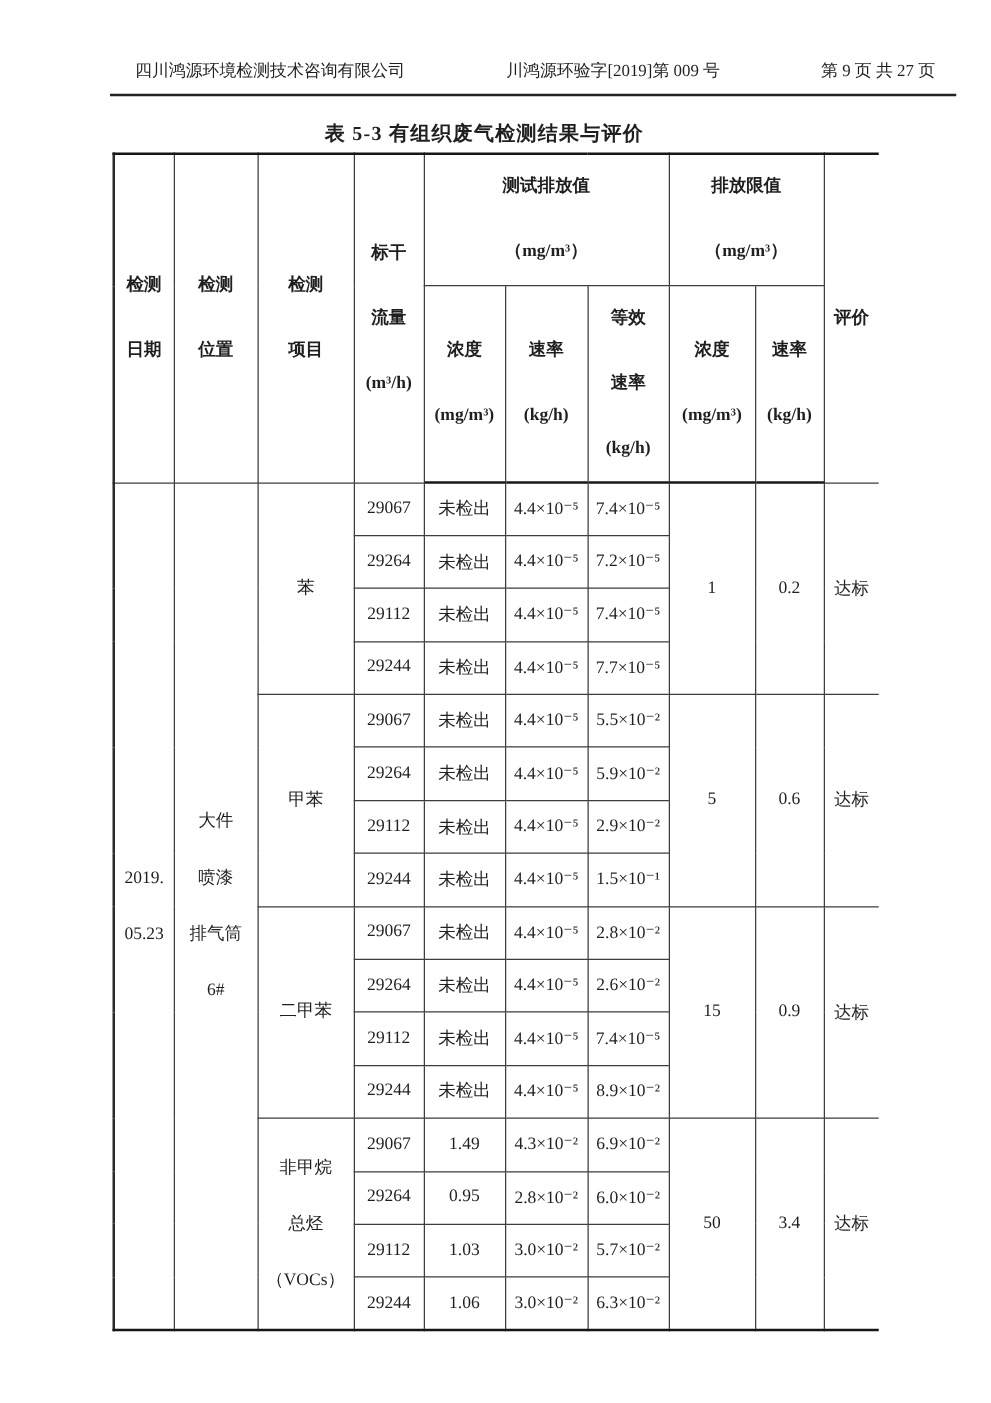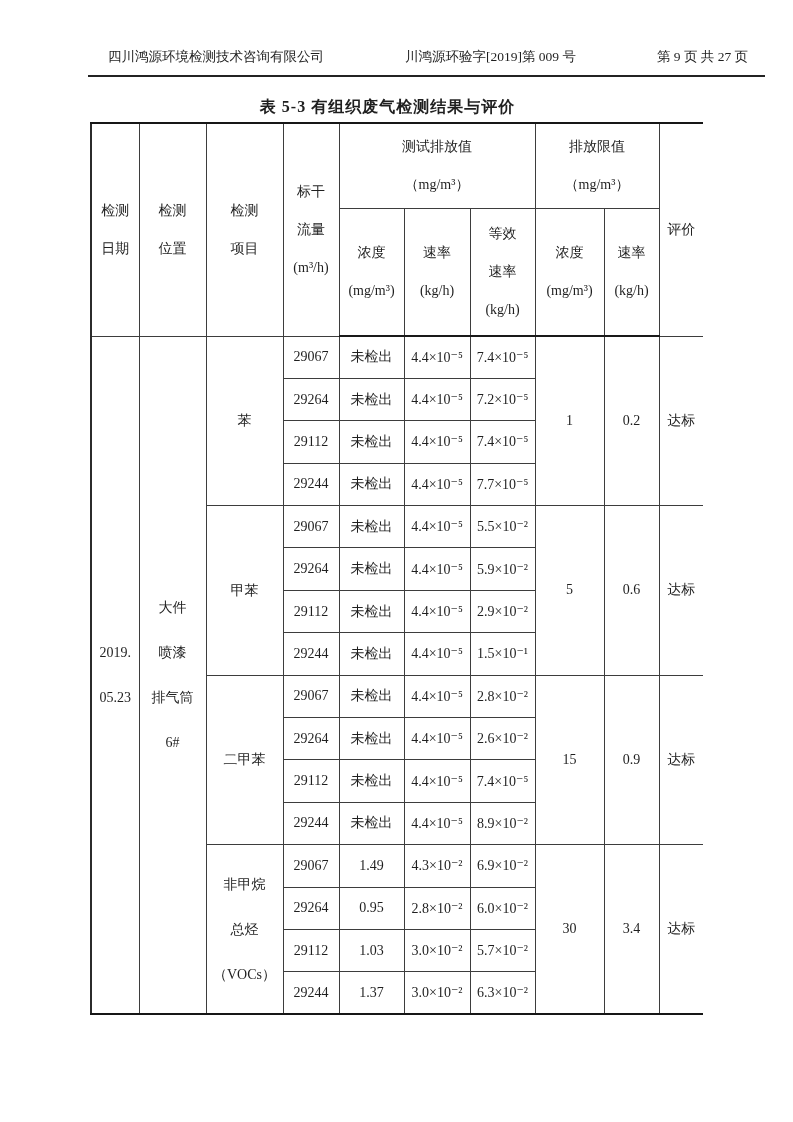--- a/index.html
+++ b/index.html
@@ -50,22 +50,22 @@
     white-space: pre-line;
     overflow: hidden;
   }
   .results-table th:last-child, .results-table td.no-right {
     border-right: none;
   }
   .results-table thead tr:first-child th { height: 84px; }
   .results-table thead tr:last-child th { height: 126px; }
   .results-table thead tr:last-child th { border-bottom: 2px solid #191919; }
   .results-table th {
-    font-weight: normal;
-    line-height: 38px;
+    font-weight: bold;
+    line-height: 52px;
   }
   tr.data-row { height: 42.4px; }
   td.cell-multiline { line-height: 45px; }
   td.value-cell { line-height: normal; }
 </style>
 </head>
 <body>
 
 <div class="page-header">
   <span>四川鸿源环境检测技术咨询有限公司</span>
@@ -216,36 +216,36 @@
     </tr>
 
     <tr class="data-row">
       <td rowspan="4" class="cell-multiline">非甲烷
 总烃
 （VOCs）</td>
       <td class="value-cell">29067</td>
       <td class="value-cell">1.49</td>
       <td class="value-cell">4.3×10⁻²</td>
       <td class="value-cell">6.9×10⁻²</td>
-      <td rowspan="4" class="value-cell">30</td>
+      <td rowspan="4" class="value-cell">50</td>
       <td rowspan="4" class="value-cell">3.4</td>
       <td rowspan="4" class="value-cell no-right">达标</td>
     </tr>
     <tr class="data-row">
       <td class="value-cell">29264</td>
       <td class="value-cell">0.95</td>
       <td class="value-cell">2.8×10⁻²</td>
       <td class="value-cell">6.0×10⁻²</td>
     </tr>
     <tr class="data-row">
       <td class="value-cell">29112</td>
       <td class="value-cell">1.03</td>
       <td class="value-cell">3.0×10⁻²</td>
       <td class="value-cell">5.7×10⁻²</td>
     </tr>
     <tr class="data-row">
       <td class="value-cell">29244</td>
-      <td class="value-cell">1.37</td>
+      <td class="value-cell">1.06</td>
       <td class="value-cell">3.0×10⁻²</td>
       <td class="value-cell">6.3×10⁻²</td>
     </tr>
   </tbody>
 </table>
 
 </body></html>

